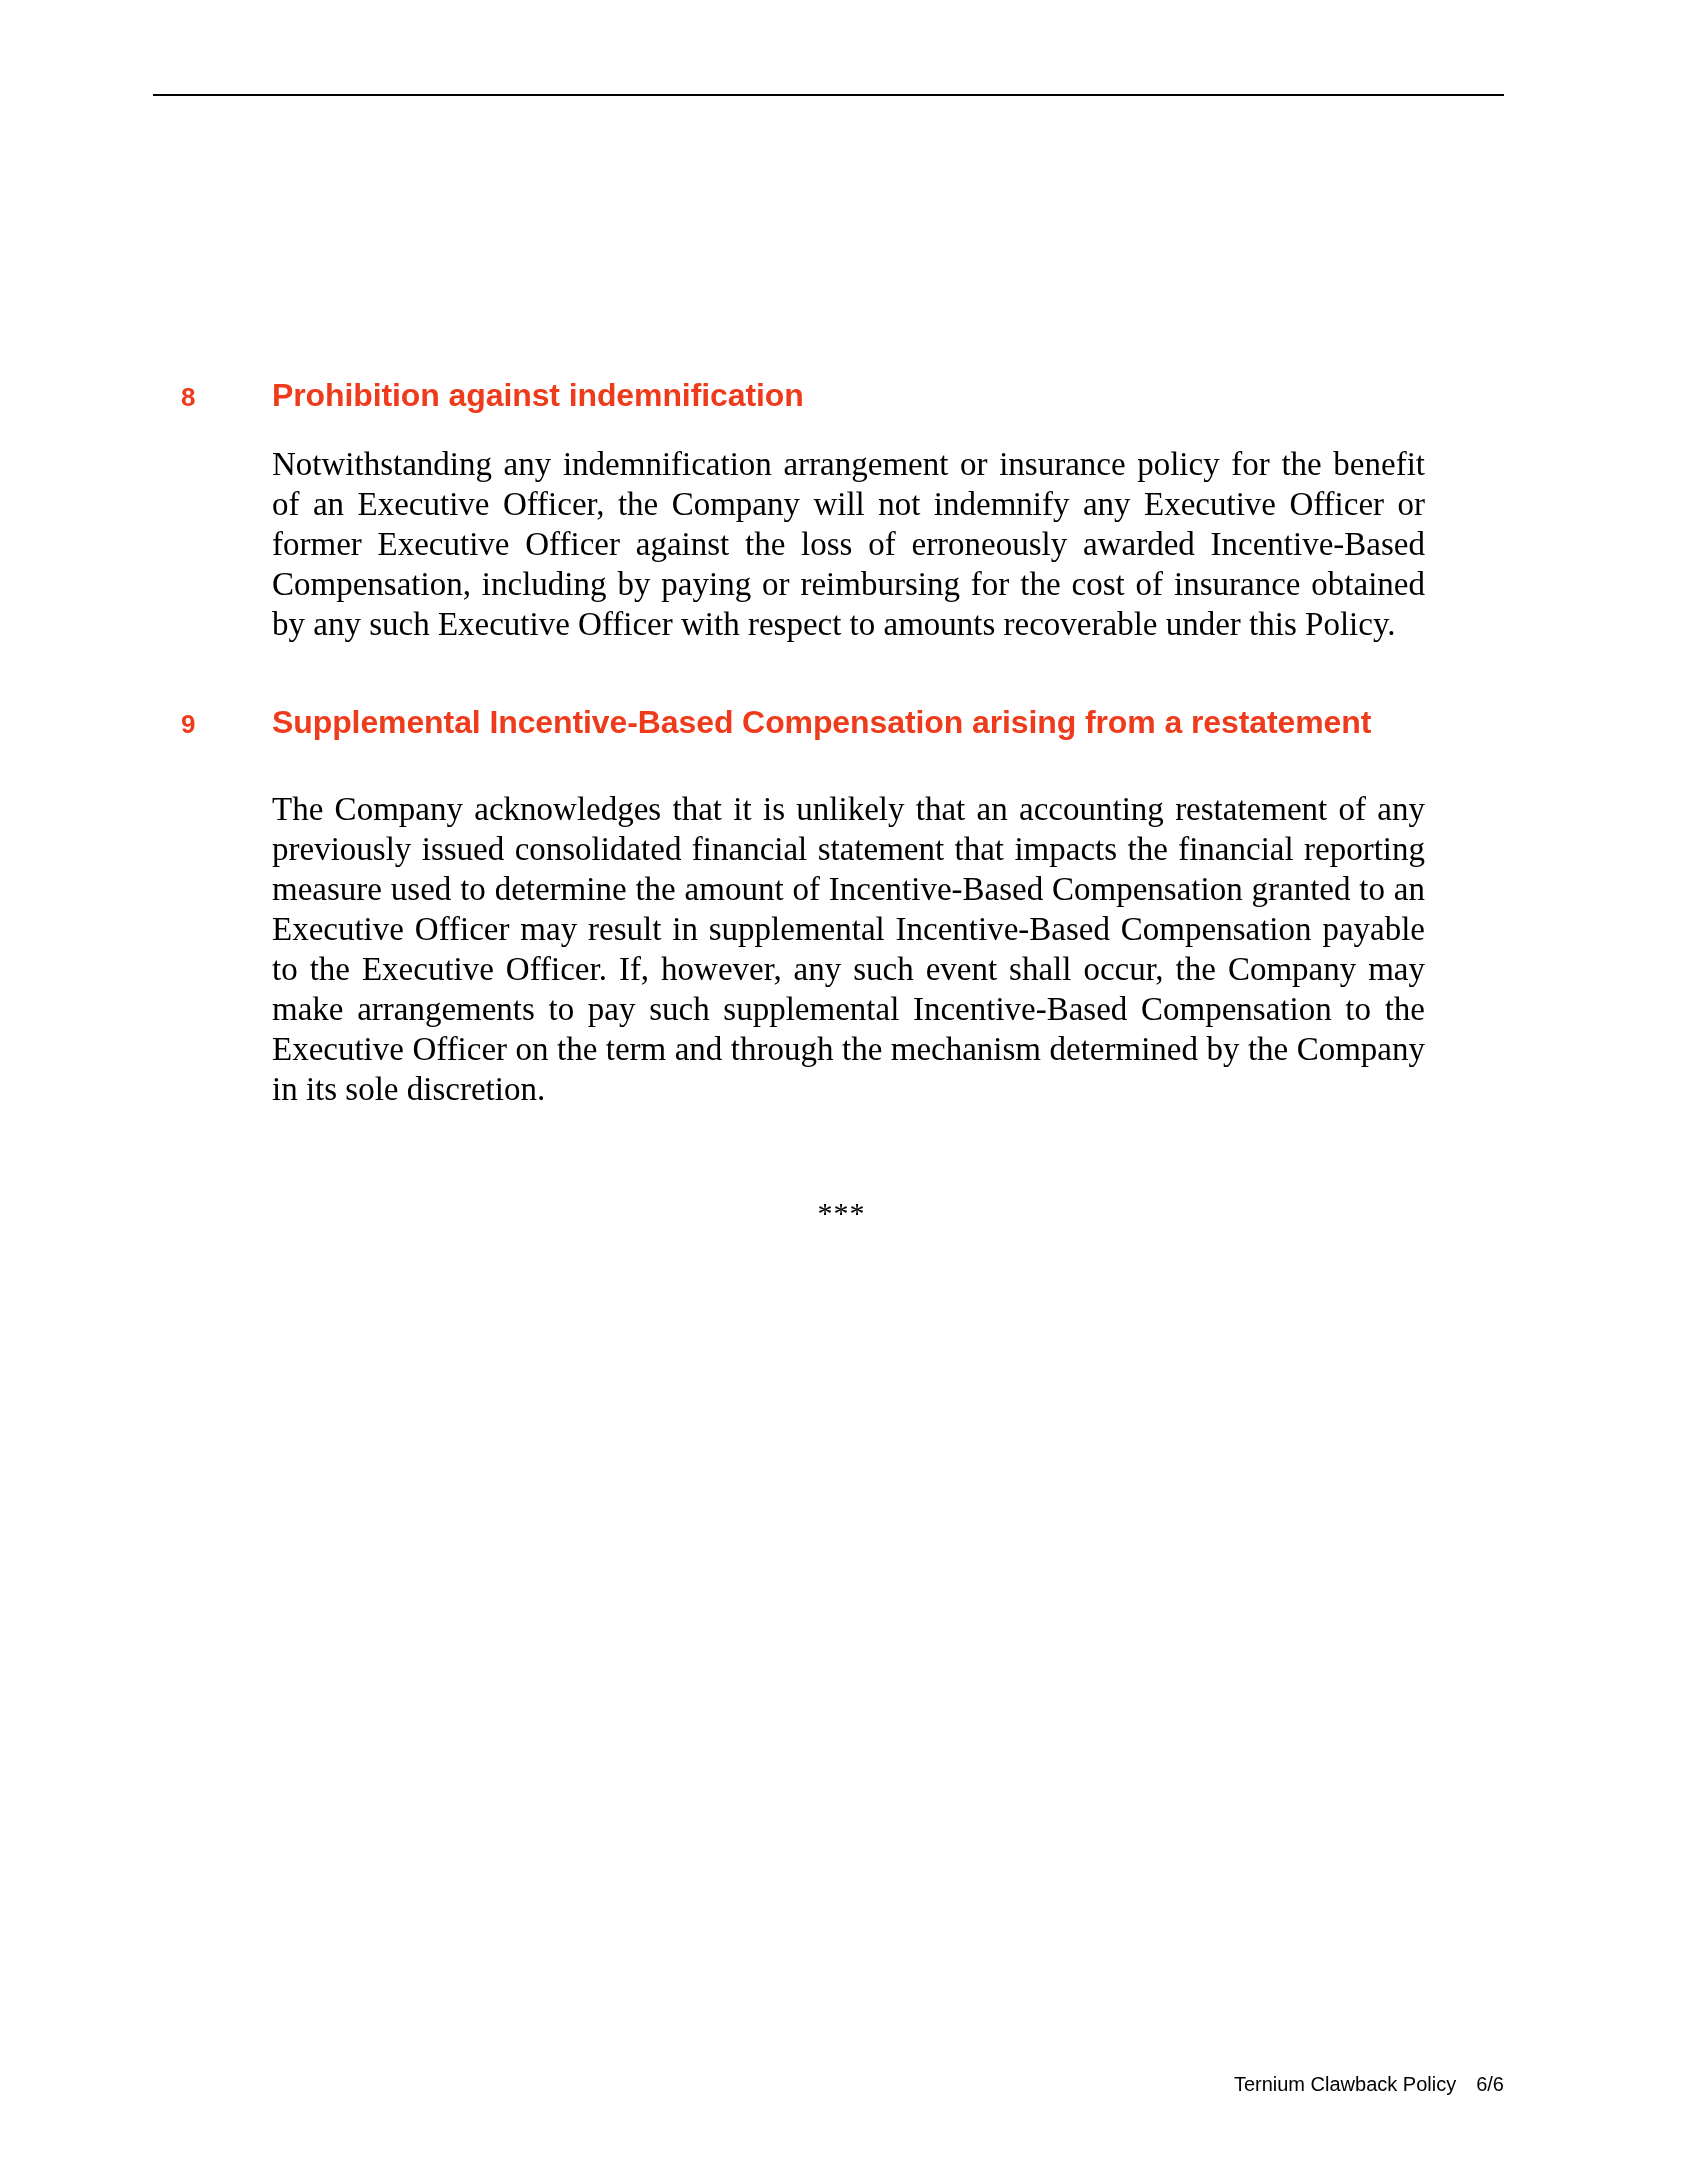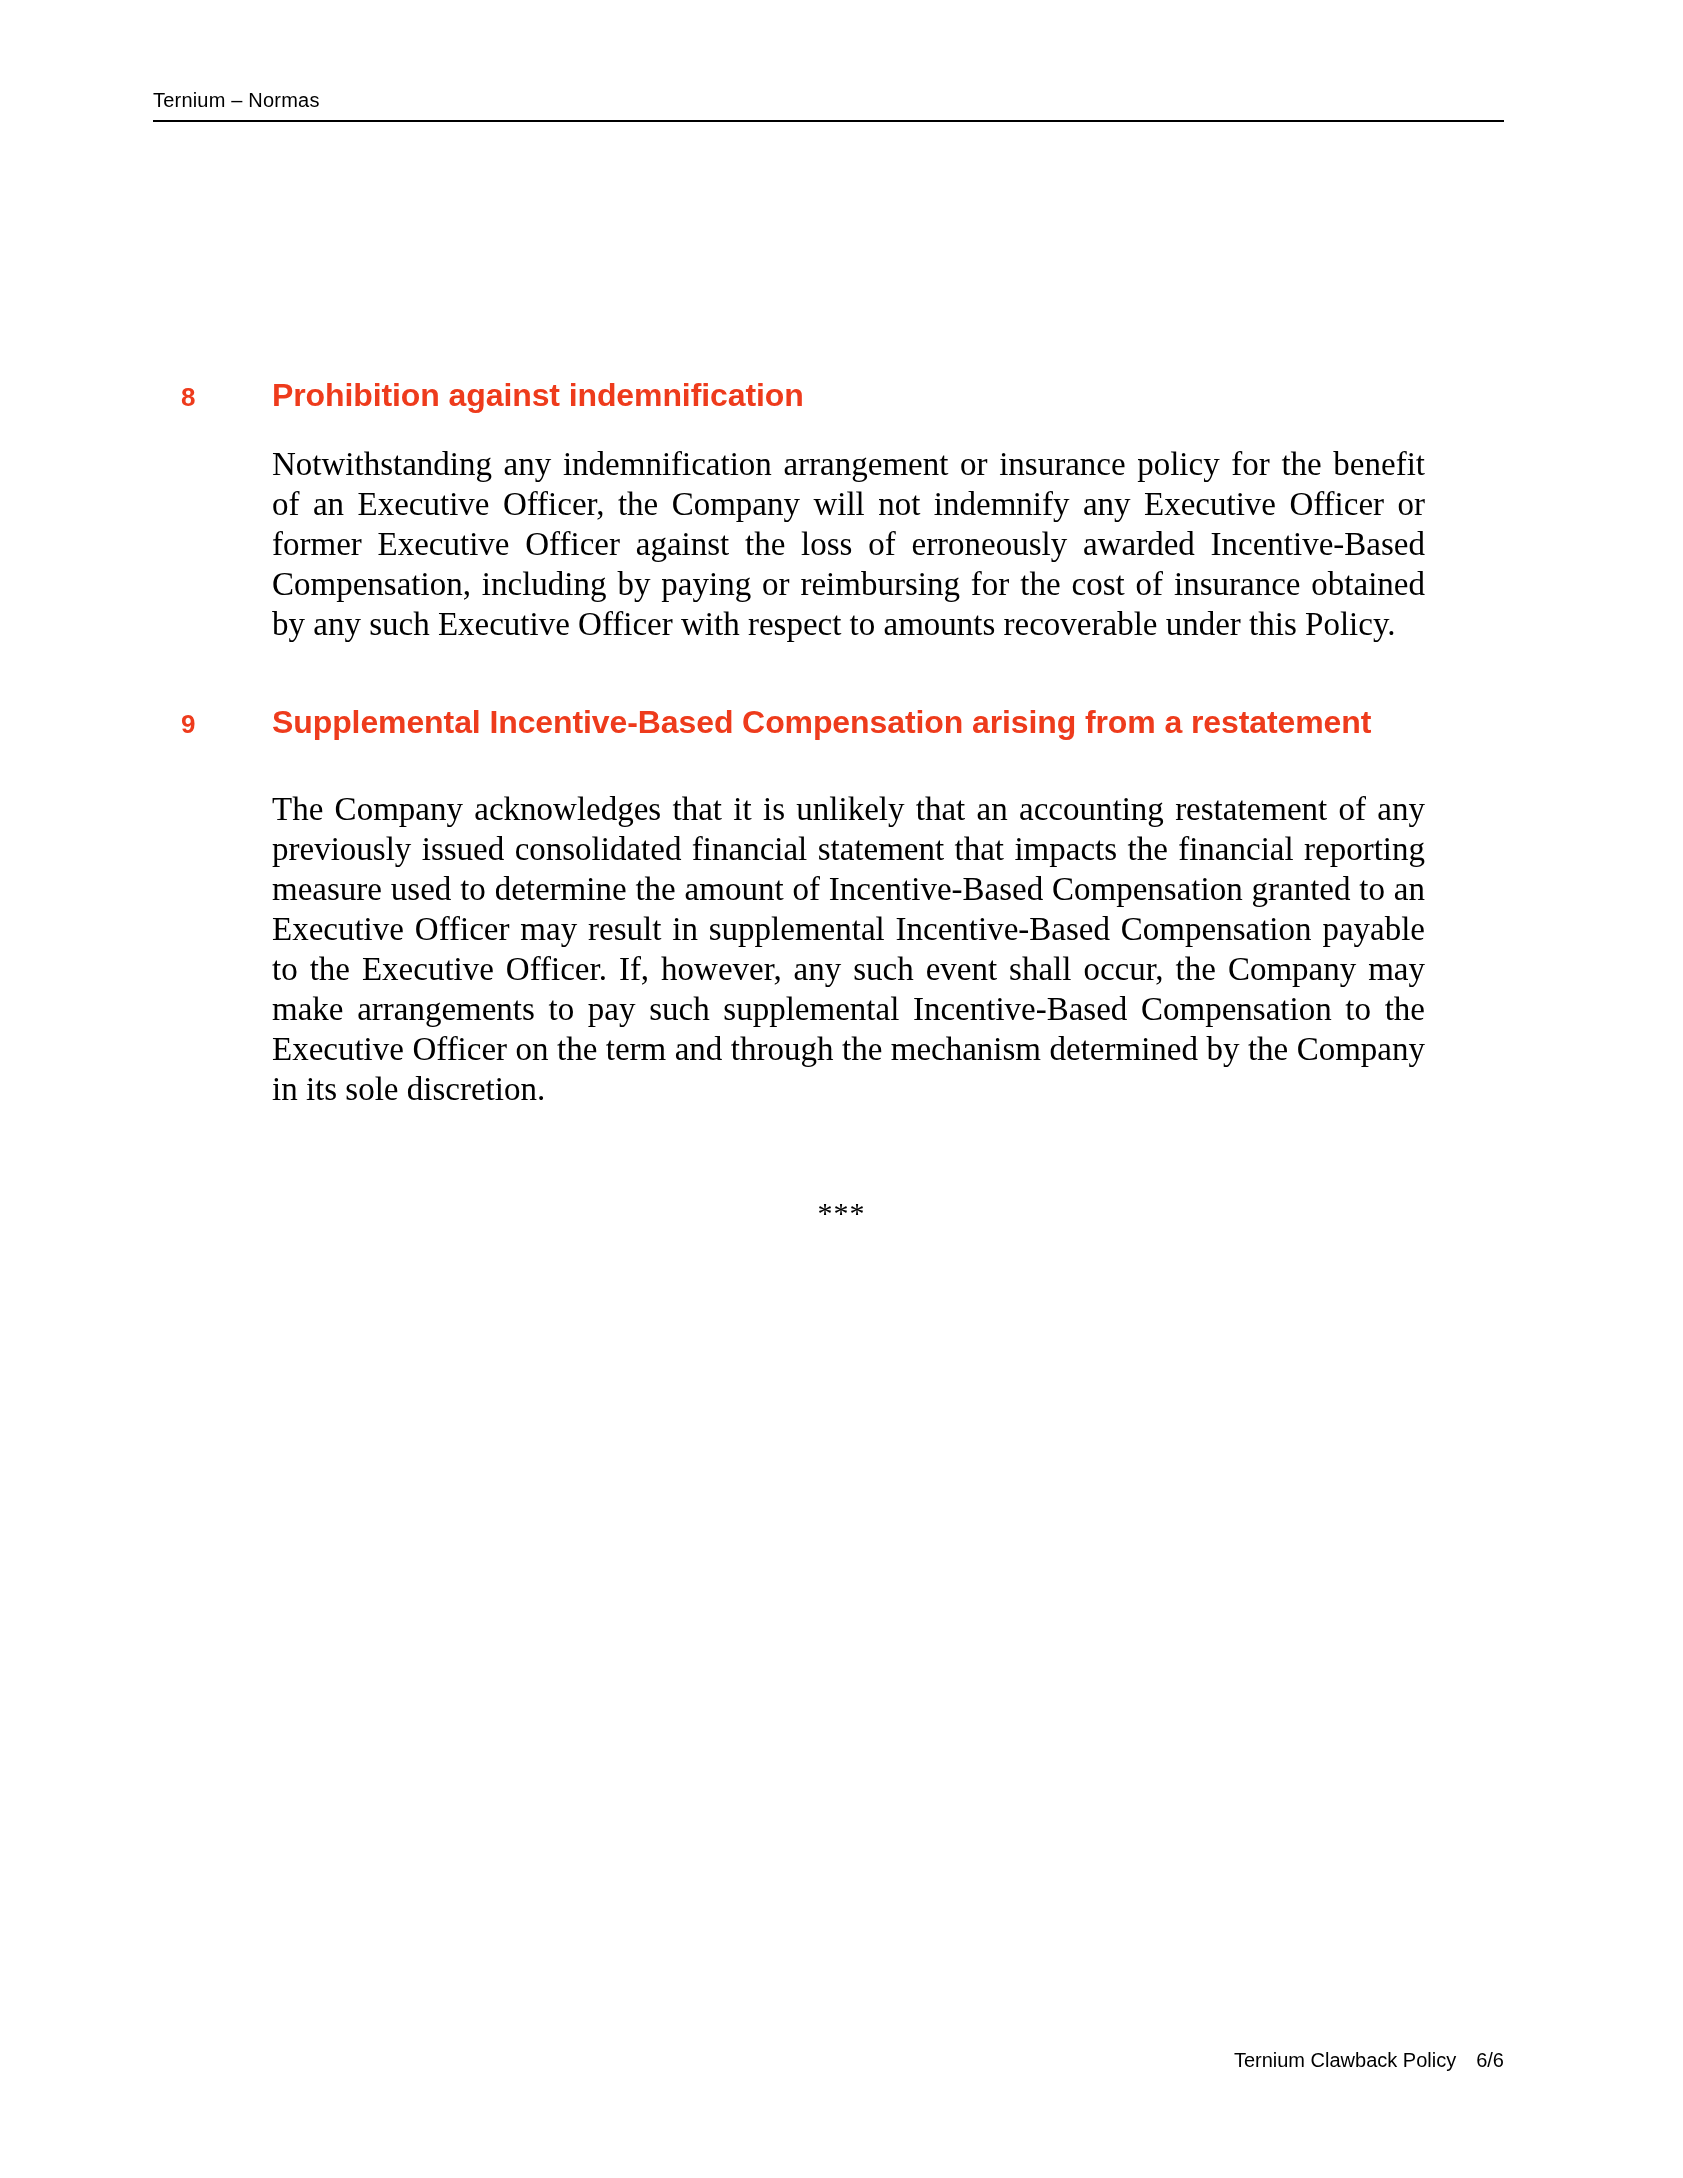--- a/index.html
+++ b/index.html
@@ -117,34 +117,34 @@
     width: 1351px;
     text-align: right;
     font-family: "Liberation Sans", sans-serif;
     font-size: 20px;
     color: #000000;
     white-space: nowrap;
   }
 
   .footer-title {
     display: inline-block;
+    margin-top: 24px;
   }
 
   .footer-page {
     display: inline-block;
     margin-left: 20px;
   }
 </style>
 </head>
 <body>
 
 <div class="page">
 
   <div class="header">
-    <div class="header-text">Ternium – Normas</div>
     <div class="header-rule"></div>
   </div>
 
   <div class="content">
 
     <div class="section" style="top: 378px;">
       <div class="section-heading">
         <span class="section-number">8</span><span class="section-title">Prohibition against indemnification</span>
       </div>
       <div class="section-body" style="margin-top: 30px;">Notwithstanding any indemnification arrangement or insurance policy for the benefit of an Executive Officer, the Company will not indemnify any Executive Officer or former Executive Officer against the loss of erroneously awarded Incentive-Based Compensation, including by paying or reimbursing for the cost of insurance obtained by any such Executive Officer with respect to amounts recoverable under this Policy.</div>

